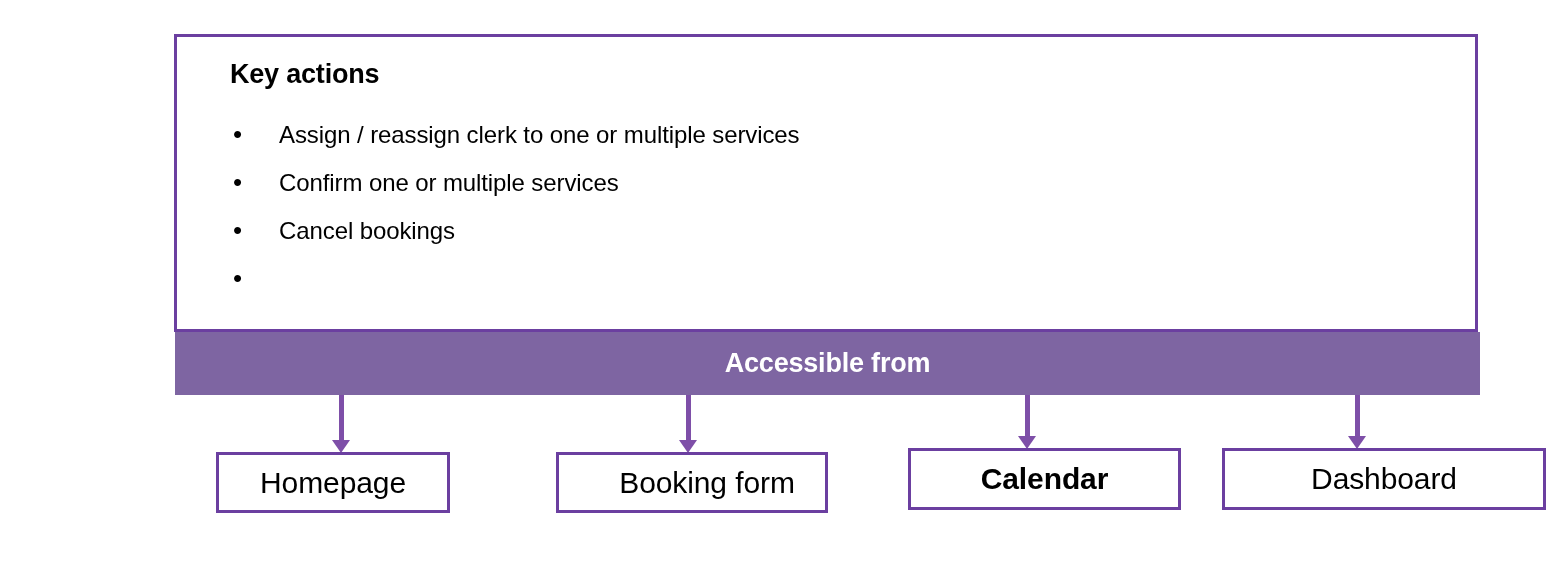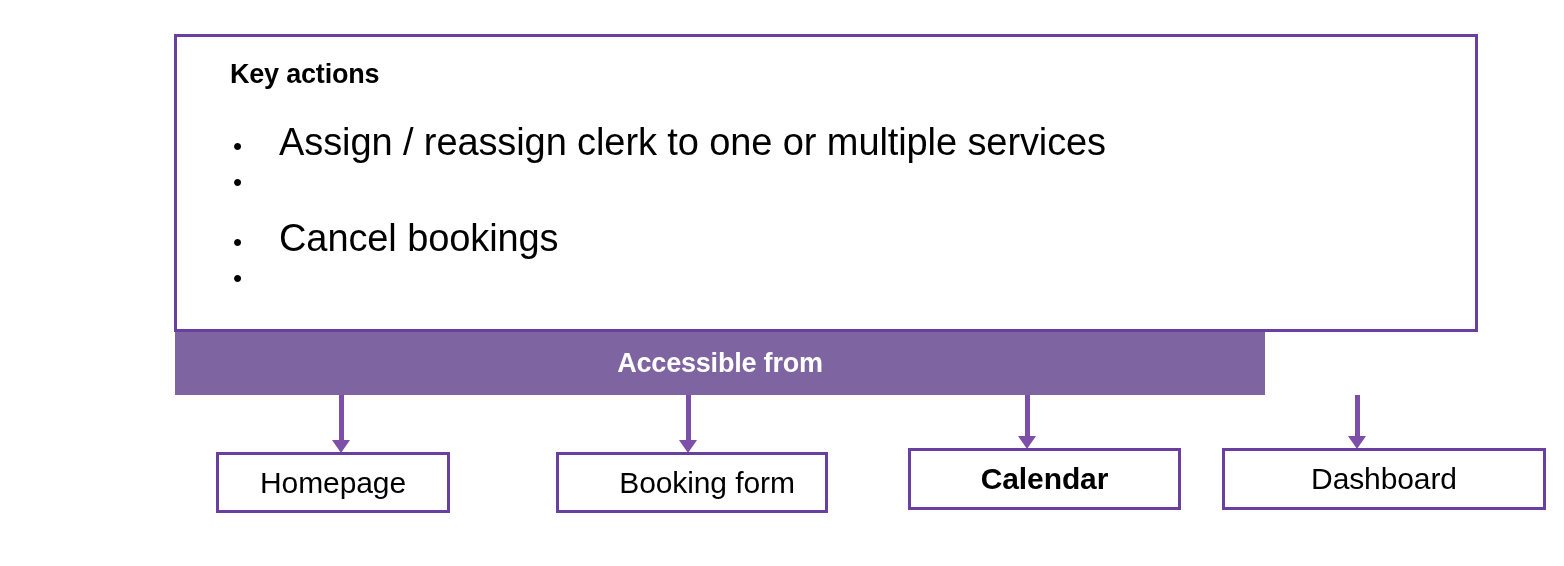--- a/index.html
+++ b/index.html
@@ -62,32 +62,32 @@
     width: 52px;
     flex: 0 0 52px;
     font-size: 26px;
     line-height: 1;
     color: #000000;
     text-align: left;
     padding-left: 6px;
     box-sizing: border-box;
   }
   .bullet-text {
-    font-size: 38px;
+    font-size: 24px;
     color: #000000;
     white-space: nowrap;
     letter-spacing: -0.1px;
   }
 
   
   .banner {
     position: absolute;
     left: 175px;
     top: 332px;
-    width: 1090px;
+    width: 1305px;
     height: 63px;
     background: #7E65A2;
     display: flex;
     align-items: center;
     justify-content: center;
   }
   .banner-label {
     font-size: 27px;
     font-weight: bold;
     color: #ffffff;
@@ -135,20 +135,21 @@
   <div class="panel">
     <div class="panel-title">Key actions</div>
 
     <ul class="bullet-list">
       <li class="bullet-row">
         <span class="bullet-dot">•</span>
         <span class="bullet-text">Assign / reassign clerk to one or multiple services</span>
       </li>
       <li class="bullet-row">
         <span class="bullet-dot">•</span>
+        <span class="bullet-text">Confirm one or multiple services</span>
       </li>
       <li class="bullet-row">
         <span class="bullet-dot">•</span>
         <span class="bullet-text">Cancel bookings</span>
       </li>
       <li class="bullet-row">
         <span class="bullet-dot">•</span>
       </li>
     </ul>
   </div>

